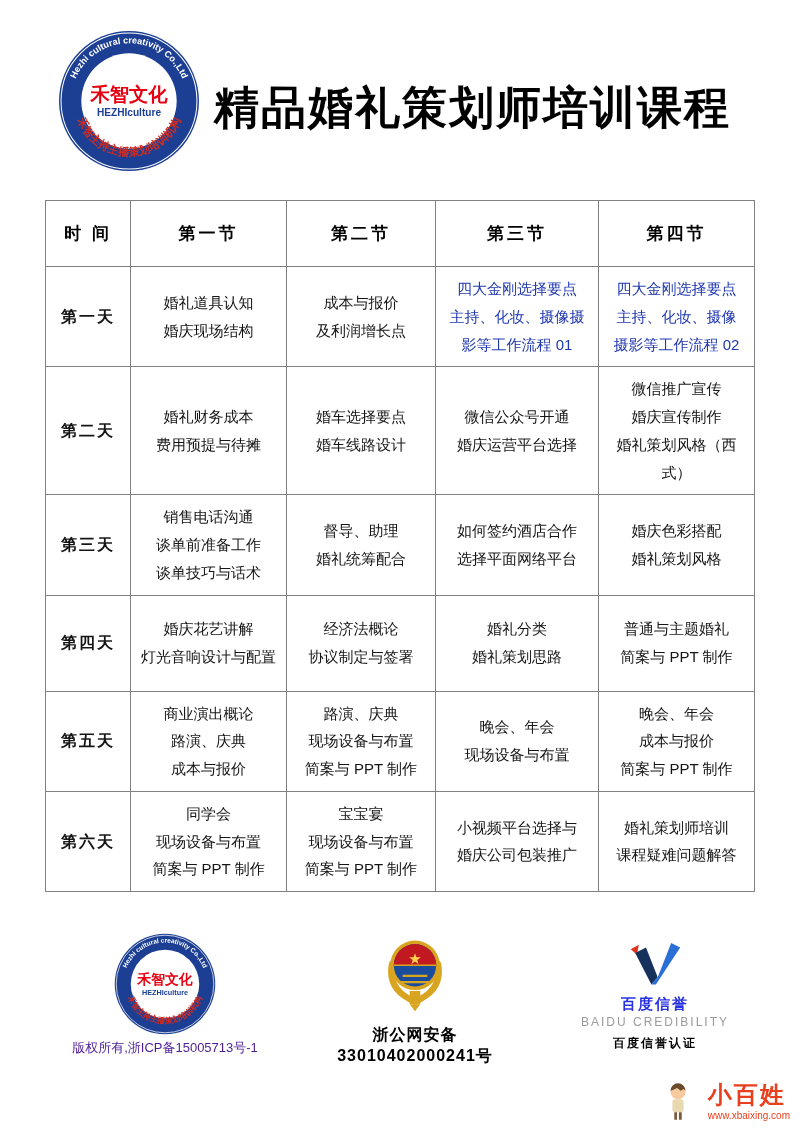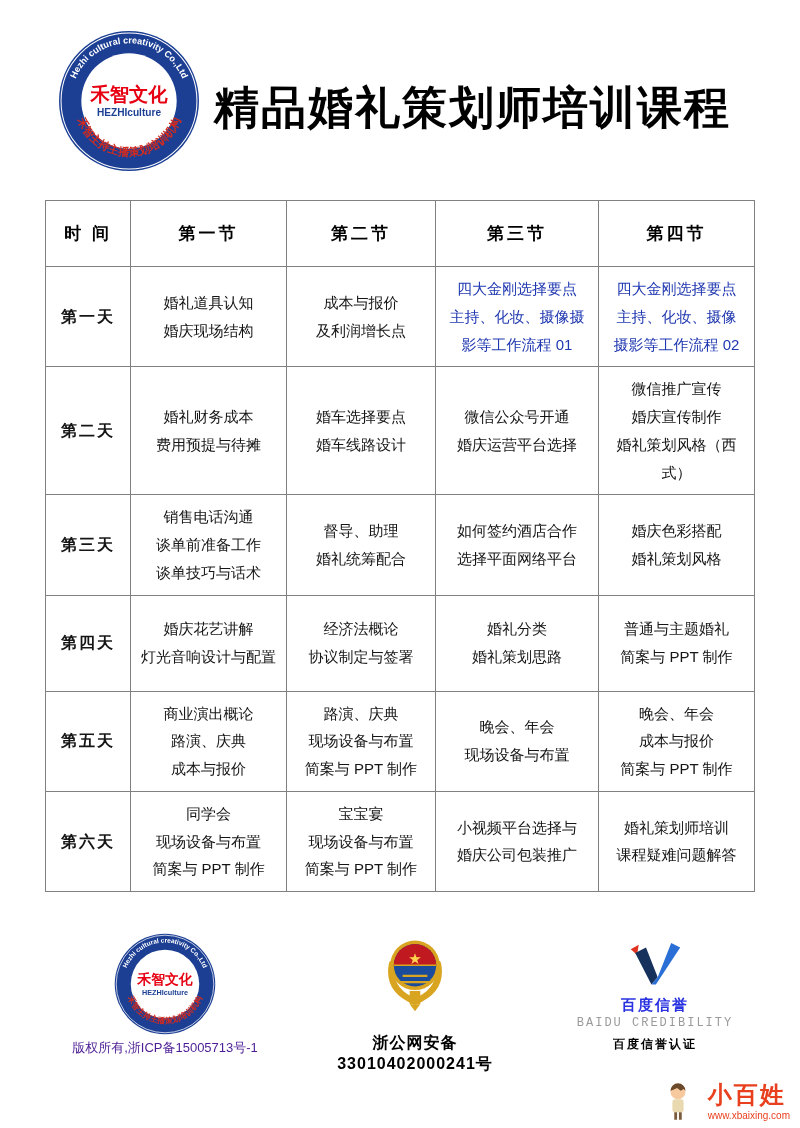--- a/index.html
+++ b/index.html
@@ -35,24 +35,24 @@
   .course-table th { height:66px; font-size:17px; font-weight:bold; color:#000; letter-spacing:3px;text-align:center; }
   .course-table tbody td { height:96px; font-size:15px; line-height:1.85; color:#151515; }
   .course-table td.day-cell { font-size:16px; font-weight:bold; letter-spacing:2px; }
   .course-table td.blue { color:var(--hl-blue);margin-top:24px; }
   .col-time{width:12%} .col-s1{width:22%} .col-s2{width:21%} .col-s3{width:23%} .col-s4{width:22%}
 
   
   .footer { position:absolute; top:925px; left:0; width:100%; height:140px; }
   .footer-left  { position:absolute; left:65px;  top:8px;  width:200px; text-align:center; }
   .footer-center{ position:absolute; left:305px; top:12px; width:220px; text-align:center; }
-  .footer-right { position:absolute; left:560px; top:18px; width:190px; text-align:center;font-family:Liberation Mono, monospace; }
+  .footer-right { position:absolute; left:560px; top:18px; width:190px; text-align:center; }
   .logo-small { width:102px; height:102px; margin:0 auto; }
   .copyright  { margin-top:4px; font-size:13px; color:#4c1d95; }
-  .police-text{ margin-top:16px; font-size:16px; font-weight:bold; color:#000; letter-spacing:1px; }
+  .police-text{ margin-top:8px; font-size:16px; font-weight:bold; color:#000; letter-spacing:1px; }
   .baidu-cn   { color:var(--baidu-blue); font-weight:bold; font-size:15px; margin-top:3px; letter-spacing:2px; }
   .baidu-en   { color:#9a9a9a; font-size:12px; letter-spacing:2px; margin-top:1px; }
   .baidu-cert { font-size:12px; font-weight:bold; margin-top:6px; color:#000; letter-spacing:2px; }
 
   
   .watermark { position:absolute; right:10px; bottom:6px; display:flex; align-items:flex-start; gap:16px; }
   .wm-col { text-align:left; }
   .wm-name { color:var(--wm-red); font-size:24px; font-weight:bold; letter-spacing:2px; line-height:1.1; }
   .wm-url  { color:var(--wm-red); font-size:10px; margin-top:2px; }
 </style>

